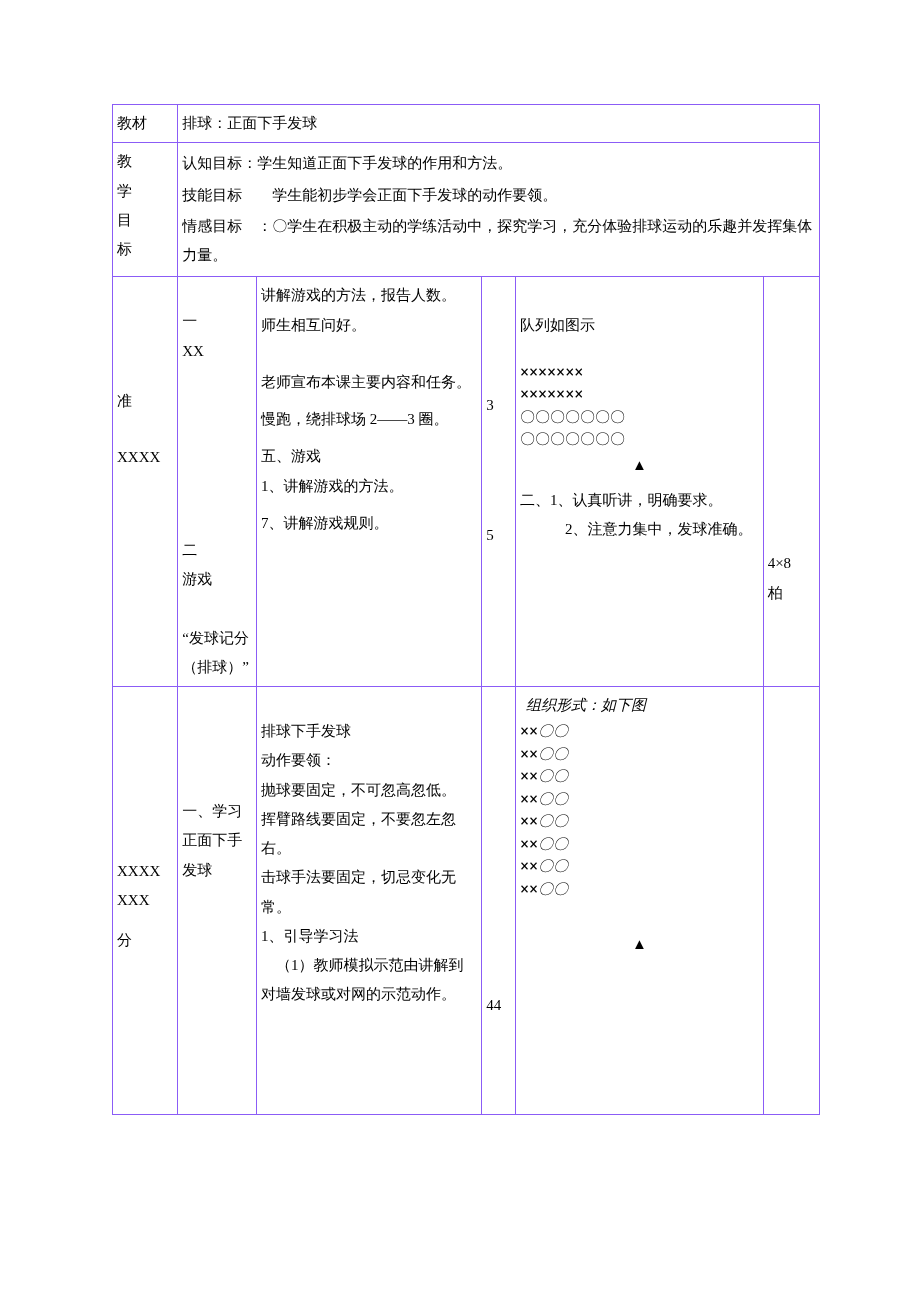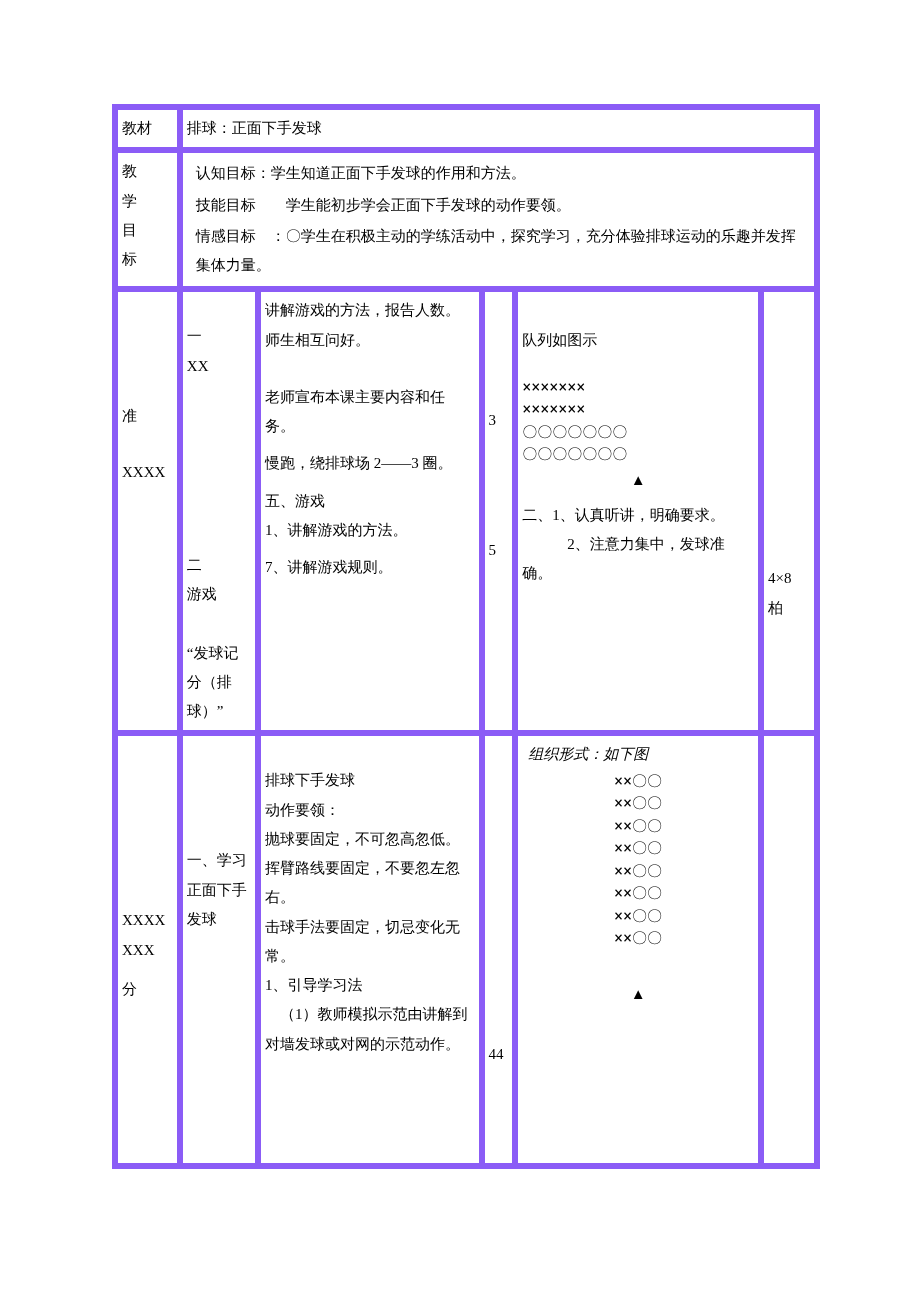--- a/index.html
+++ b/index.html
@@ -14,36 +14,36 @@
   }
   .page {
     padding: 104px 100px 60px 112px;
   }
   table.main {
     border-collapse: collapse;
     width: 100%;
     table-layout: fixed;
   }
   table.main td {
-    border: 6px solid #8b5cf6;
+    border: 1px solid #8b5cf6;
     padding: 4px 4px;
     vertical-align: top;
     line-height: 1.95;
     word-wrap: break-word;
   }
   .col0 { width: 58px; }
   .col1 { width: 70px; }
   .col2 { width: 200px; }
   .col3 { width: 30px; }
   .col4 { width: 220px; }
   .col5 { width: 50px; }
   .formation { font-family: monospace; letter-spacing: 0px; line-height: 1.5; }
   .formation div { white-space: pre; }
   .tri { text-align: center; }
-  .goals p { margin: 2px 9px; }
+  .goals p { margin: 2px 0; }
 </style>
 </head>
 <body>
 
 <div class="page">
 <table class="main">
   <colgroup>
     <col class="col0">
         <col class="col1">
         <col class="col2">
@@ -149,21 +149,21 @@
       <div>1、引导学习法</div>
       <div>　（1）教师模拟示范由讲解到对墙发球或对网的示范动作。</div>
       <div style="height:100px"></div>
     </td>
     <td>
       <div style="height:300px"></div>
       <div>44</div>
     </td>
     <td>
       <div style="padding-left:6px;font-style:italic;">组织形式：如下图</div>
-      <div class="formation" style="text-align:center;">
+      <div class="formation" style="font-style:italic;">
         <div>××〇〇</div>
         <div>××〇〇</div>
         <div>××〇〇</div>
         <div>××〇〇</div>
         <div>××〇〇</div>
         <div>××〇〇</div>
         <div>××〇〇</div>
         <div>××〇〇</div>
       </div>
       <div style="height:30px"></div>

